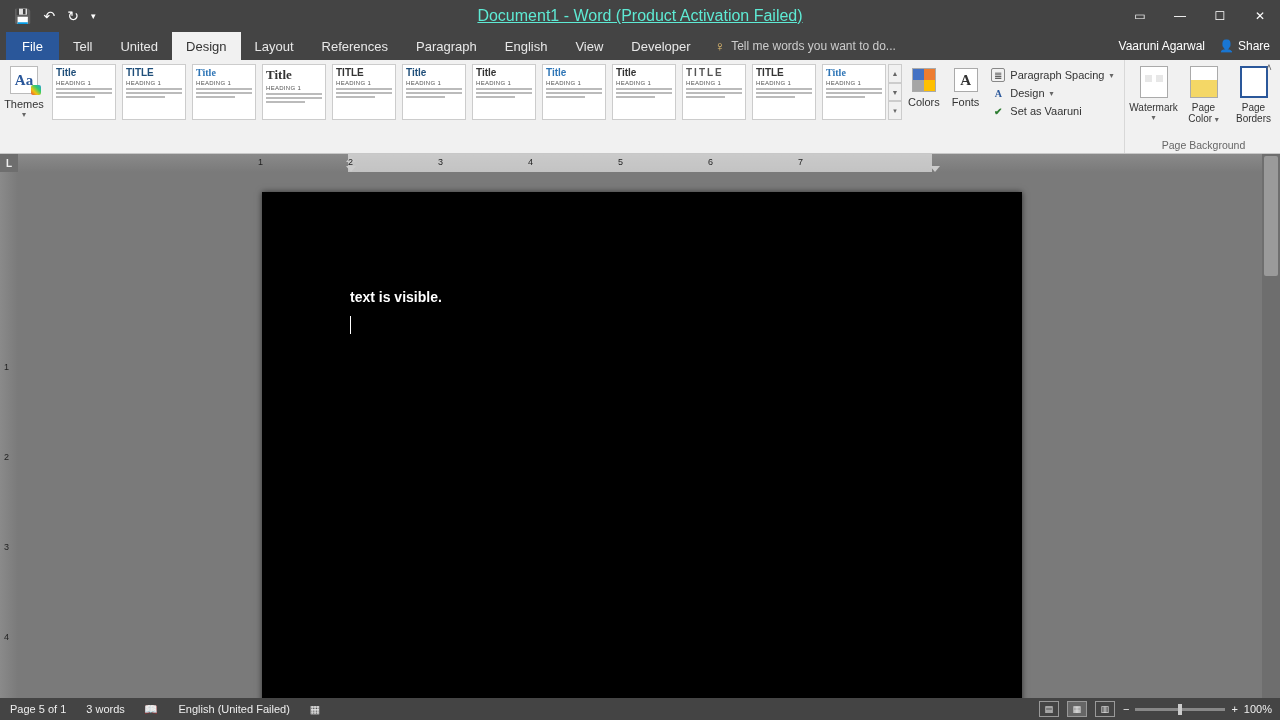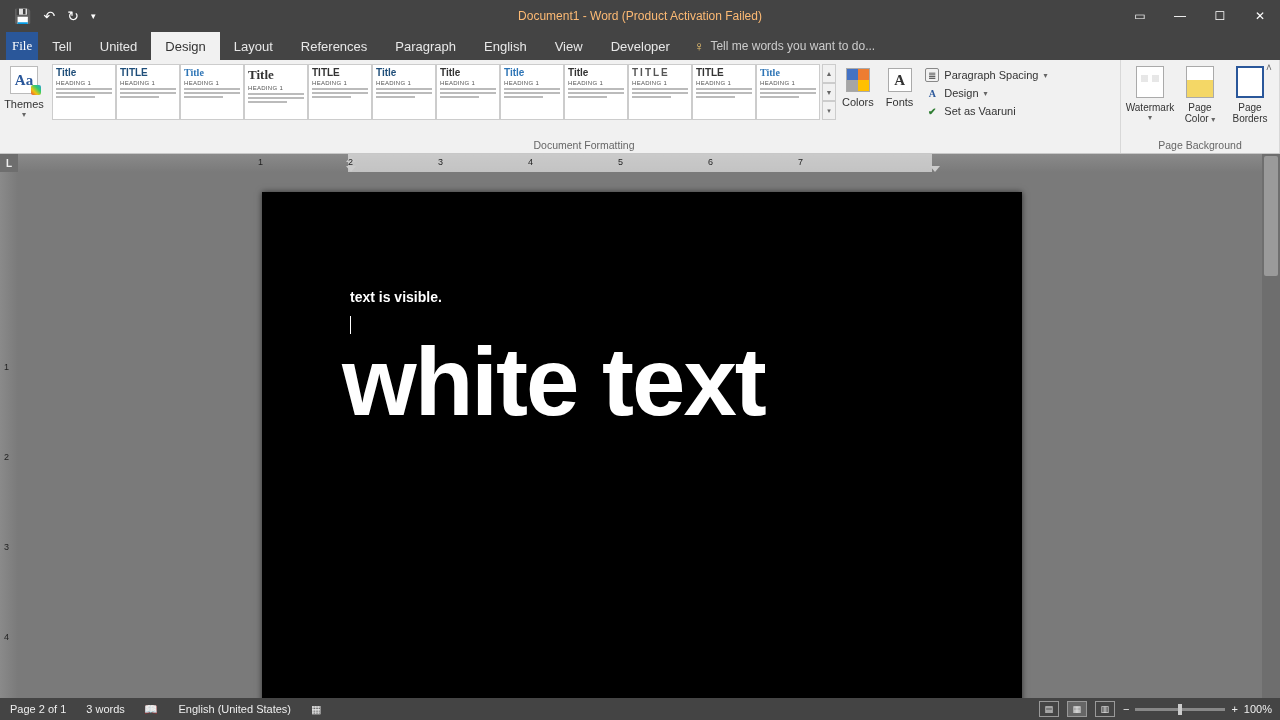--- a/index.html
+++ b/index.html
@@ -2,46 +2,46 @@
 <html><head>
 <meta charset="utf-8">
 <style>
 * { margin: 0; padding: 0; box-sizing: border-box; font-family: "Segoe UI", Arial, sans-serif; }
 body { width: 1280px; height: 720px; background: #7a7a7a; overflow: hidden; position: relative; }
 
 
 .titlebar { height: 32px; background: #444444; display: flex; align-items: center; color: #fff; font-size: 12px; position: relative; }
 .qat { display: flex; align-items: center; gap: 12px; padding-left: 14px; }
 .qat .ico { color: #fff; font-size: 14px; cursor: pointer; }
-.title-text { position: absolute; left: 50%; transform: translateX(-50%); color: #fdba74; font-size: 12px; }
+.title-text { position: absolute; left: 50%; transform: translateX(-50%); color: #5eead4; font-size: 16px; text-decoration: underline; }
 .win-controls { position: absolute; right: 0; top: 0; display: flex; height: 32px; }
 .win-controls .wbtn { width: 40px; display: flex; align-items: center; justify-content: center; color: #fff; font-size: 12px; cursor: pointer; }
 
 
 .ribbon-tabs { height: 28px; background: #444444; display: flex; align-items: stretch; color: #fff; font-size: 13px; padding-left: 6px; position: relative; }
 .rtab { padding: 0 14px; display: flex; align-items: center; cursor: pointer; color: #e8e8e8; }
-.rtab.file { background: #2a579a; color: #fff; padding: 0 6px; font-family: Liberation Serif, serif; }
+.rtab.file { background: #2a579a; color: #fff; padding: 0 16px; }
 .rtab.active { background: #f1f1f1; color: #333; }
 .tellme { margin-left: 10px; display: flex; align-items: center; gap: 6px; color: #ccc; font-size: 12px; }
 .tellme .bulb { color: #e8c070; font-size: 14px; }
 .rt-right { position: absolute; right: 10px; top: 0; display: flex; align-items: center; gap: 14px; height: 28px; font-size: 12px; color: #fff; }
 .rt-right .share { display: flex; align-items: center; gap: 4px; }
 
 
 .ribbon { height: 94px; background: #f1f1f1; border-bottom: 1px solid #c8c8c8; display: flex; position: relative; }
 .rgroup { border-right: 1px solid #d8d8d8; display: flex; flex-direction: column; justify-content: space-between; padding: 2px 4px 0 4px; }
 .rgroup .glabel { text-align: center; font-size: 10.5px; color: #666; padding: 2px 0; }
 .themes-btn { width: 40px; display: flex; flex-direction: column; align-items: center; padding-top: 4px; cursor: pointer; }
 .themes-icon { width: 28px; height: 28px; background: #fff; border: 1px solid #bbb; display:flex;align-items:center;justify-content:center;font-family:Georgia;font-weight:bold;font-size:15px;color:#2a579a; position:relative; }
 .themes-icon::after{content:"";position:absolute;right:-4px;bottom:-2px;width:10px;height:10px;background:linear-gradient(45deg,#e74c3c,#f1c40f,#2ecc71,#3498db);border-radius:2px;}
 .themes-btn .lbl { font-size: 11px; color: #333; margin-top: 4px; }
 .themes-btn .drop { font-size: 8px; color: #666; }
 
 .styleset-area { display:flex; align-items:flex-start; padding-top:2px; }
-.style-gallery { display: flex; gap: 0; justify-content: flex-end; }
+.style-gallery { display: flex; gap: 6px; justify-content: flex-end; }
 .style-thumb { width: 64px; height: 56px; background: #fff; border: 1px solid #ccc; padding: 2px 3px; overflow: hidden; cursor: pointer; position: relative; }
 .style-thumb .st-title { font-size: 10px; font-weight: bold; color: #1f4e79; }
 .style-thumb .st-h { font-size: 6px; color: #555; margin-top: 2px; letter-spacing:.3px; }
 .style-thumb .st-lines { margin-top: 2px; }
 .style-thumb .st-lines div { height: 2px; background: #bbb; margin-bottom: 2px; }
 .gallery-scroll { width: 14px; height: 56px; margin-left:2px; display:flex; flex-direction:column; }
 .gallery-scroll .gs { flex:1; background:#f1f1f1; border:1px solid #ccc; display:flex;align-items:center;justify-content:center;font-size:7px;color:#666; cursor:pointer; }
 
 .tool-col { display: flex; flex-direction: column; align-items: center; padding: 4px 6px 0 6px; cursor:pointer; }
 .tool-col .sw { width: 24px; height: 24px; margin-bottom: 4px; }
@@ -129,20 +129,27 @@
   <div class="rtab">Layout</div>
   <div class="rtab">References</div>
   <div class="rtab">Paragraph</div>
   <div class="rtab">English</div>
   <div class="rtab">View</div>
   <div class="rtab">Developer</div>
   <div class="tellme">
     <span class="bulb">♀</span>
     <span>Tell me words you want to do...</span>
   </div>
+  <div class="rt-right">
+    <span>Vaaruni Agarwal</span>
+    <span class="share">
+      <span>👤</span>
+      <span>Share</span>
+    </span>
+  </div>
 </div>
 
 <div class="ribbon">
   <div class="rgroup" style="border-right:none">
     <div class="themes-btn">
       <div class="themes-icon">Aa</div>
       <div class="lbl">Themes</div>
       <div class="drop">▾</div>
     </div>
   </div>
@@ -289,21 +296,20 @@
             <span class="mico fx">A</span>
             <span>Design</span>
             <span style="font-size:8px;color:#666">▾</span>
           </div>
         <div class="mo">
             <span class="mico ok">✔</span>
             <span>Set as Vaaruni</span>
           </div>
       </div>
     </div>
-    <div class="glabel">Document Formatting</div>
   </div>
 
   <div class="rgroup">
     <div class="pbg">
       <div class="pbtn">
         <div class="pi wm"></div>
         <div class="plabel">Watermark</div>
         <div style="font-size:8px;color:#666">▾</div>
       </div>
       <div class="pbtn">
@@ -340,35 +346,34 @@
       <div class="tick" style="top: 190px;">1</div>
       <div class="tick" style="top: 280px;">2</div>
       <div class="tick" style="top: 370px;">3</div>
       <div class="tick" style="top: 460px;">4</div>
     </div>
 
   <div class="doc-scroll">
     <div class="page">
       <div class="line1">text is visible.</div>
       <div class="cursor"></div>
-      <div class="big">white text</div>
     </div>
     <div class="doc-cursor"></div>
   </div>
 
   <div class="vscroll">
     <div class="thumb"></div>
   </div>
 </div>
 
 <div class="statusbar">
-  <div class="sitem">Page 2 of 1</div>
+  <div class="sitem">Page 5 of 1</div>
   <div class="sitem">3 words</div>
   <div class="sitem">📖</div>
-  <div class="sitem">English (United States)</div>
+  <div class="sitem">English (United Failed)</div>
   <div class="sitem">▦</div>
   <div class="status-right">
     <div class="view-btn">▤</div>
     <div class="view-btn active">▦</div>
     <div class="view-btn">▥</div>
     <div class="zoom">
       <span>−</span>
       <div class="track">
           <div class="zt"></div>
         </div>

